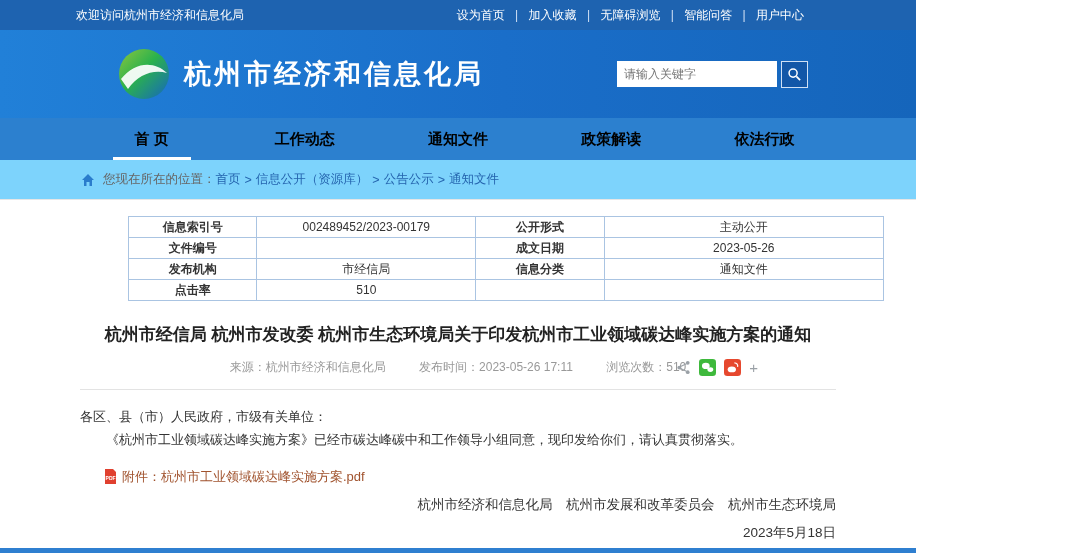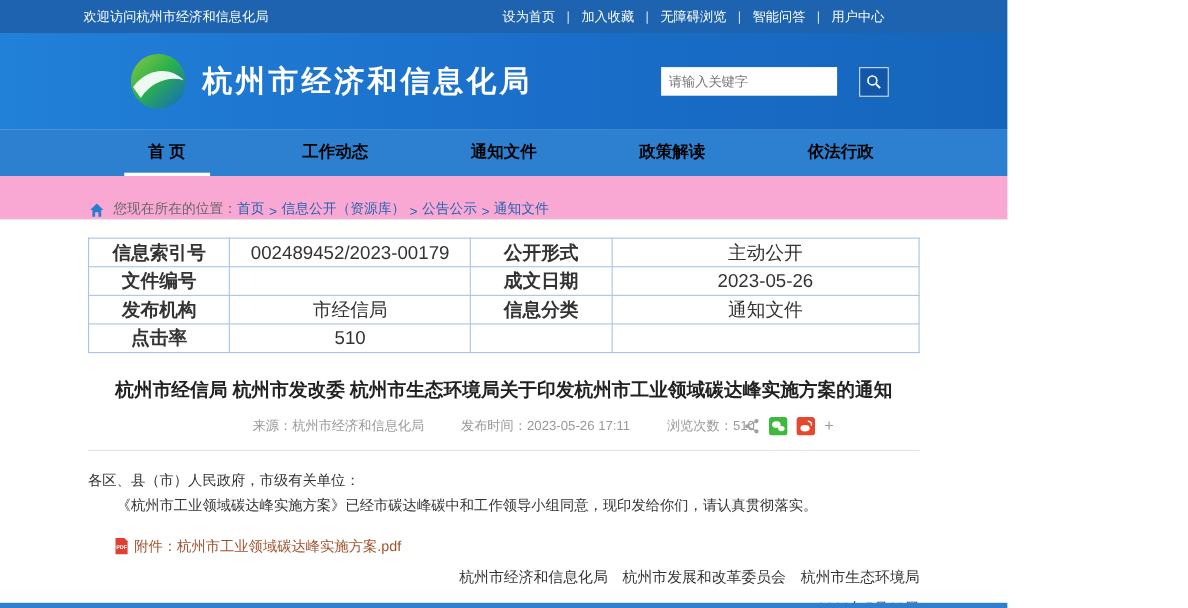--- a/index.html
+++ b/index.html
@@ -13,45 +13,45 @@
   .topbar a { color:#fff; text-decoration:none; cursor:pointer;font-family:Liberation Serif, serif; }
   .tsep { margin:0 7px; color:#cfe0f5; }
 
   
   .header { height:88px; background:linear-gradient(90deg,#2180d8 0%,#1a6ec9 55%,#1565bb 100%);
             display:flex; align-items:center; padding:0 108px 0 118px; position:relative; }
   .logo { width:52px; height:52px; flex:0 0 auto; }
   .title-block { margin-left:14px; color:#fff; }
   .site-name { font-size:27px; font-weight:bold; letter-spacing:3px; }
   .site-name-en { font-size:9px; opacity:.92; margin-top:3px; letter-spacing:.2px; }
-  .search-box { margin-left:auto; display:flex; align-items:center;gap:16px; }
+  .search-box { margin-left:auto; display:flex; align-items:center; }
   .search-input { width:160px; height:26px; border:none; outline:none; font-size:12px;
                   padding:0 7px; color:#333; background:#fff; }
   .search-btn { width:27px; height:27px; margin-left:4px; background:#1257a8;
                 border:1px solid #cfe0f5; display:flex; align-items:center; justify-content:center;
                 cursor:pointer; }
 
   
   .nav { height:42px; background:#2c80cf; }
   .nav-inner { display:flex; margin:0 75px; height:100%; }
   .nav-item { flex:1; text-align:center; line-height:42px; color:#000000; font-size:15px;
               font-weight:bold; text-decoration:none; cursor:pointer; position:relative; }
   .nav-item.active::after { content:""; position:absolute; left:50%; transform:translateX(-50%);
               bottom:0; width:78px; height:3px; background:#fff; }
 
   
-  .breadcrumb-bar { height:40px; background:#f9a8d4; border-bottom:1px solid #e6e6e6;
-              display:flex; align-items:flex-end; padding:0 80px; font-size:12.5px; color:#666; }
+  .breadcrumb-bar { height:40px; background:#7dd3fc; border-bottom:1px solid #e6e6e6;
+              display:flex; align-items:center; padding:0 80px; font-size:12.5px; color:#666; }
   .home-icon { display:inline-flex; margin-right:7px; cursor:pointer; }
   .bc-link { color:#2464ae; text-decoration:none; cursor:pointer; }
   .bc-sep { margin:0 4px; color:#2464ae; }
 
   
   .content { padding:16px 80px 0; }
-  table.meta-table { width:100%; border-collapse:collapse; font-size:17px; color:#333; }
+  table.meta-table { width:100%; border-collapse:collapse; font-size:12px; color:#333;margin-left:48px; }
   .meta-table td { border:1px solid #aac4e2; height:21px; text-align:center; padding:1px 4px; }
   .meta-table td.lbl { font-weight:bold; color:#333; }
 
   .article-title { margin-top:22px; text-align:center; font-size:17px; font-weight:bold; color:#222; }
 
   .meta-row { margin-top:13px; position:relative; text-align:center; font-size:12px; color:#999; height:20px; }
   .meta-row .meta-seg { margin:0 15px; }
   .share-box { position:absolute; right:78px; top:0; display:flex; align-items:center; gap:8px; }
   .share-box span { display:inline-flex; align-items:center; cursor:pointer; }
   .share-more { font-size:15px; color:#9aa0a6; cursor:pointer; }

